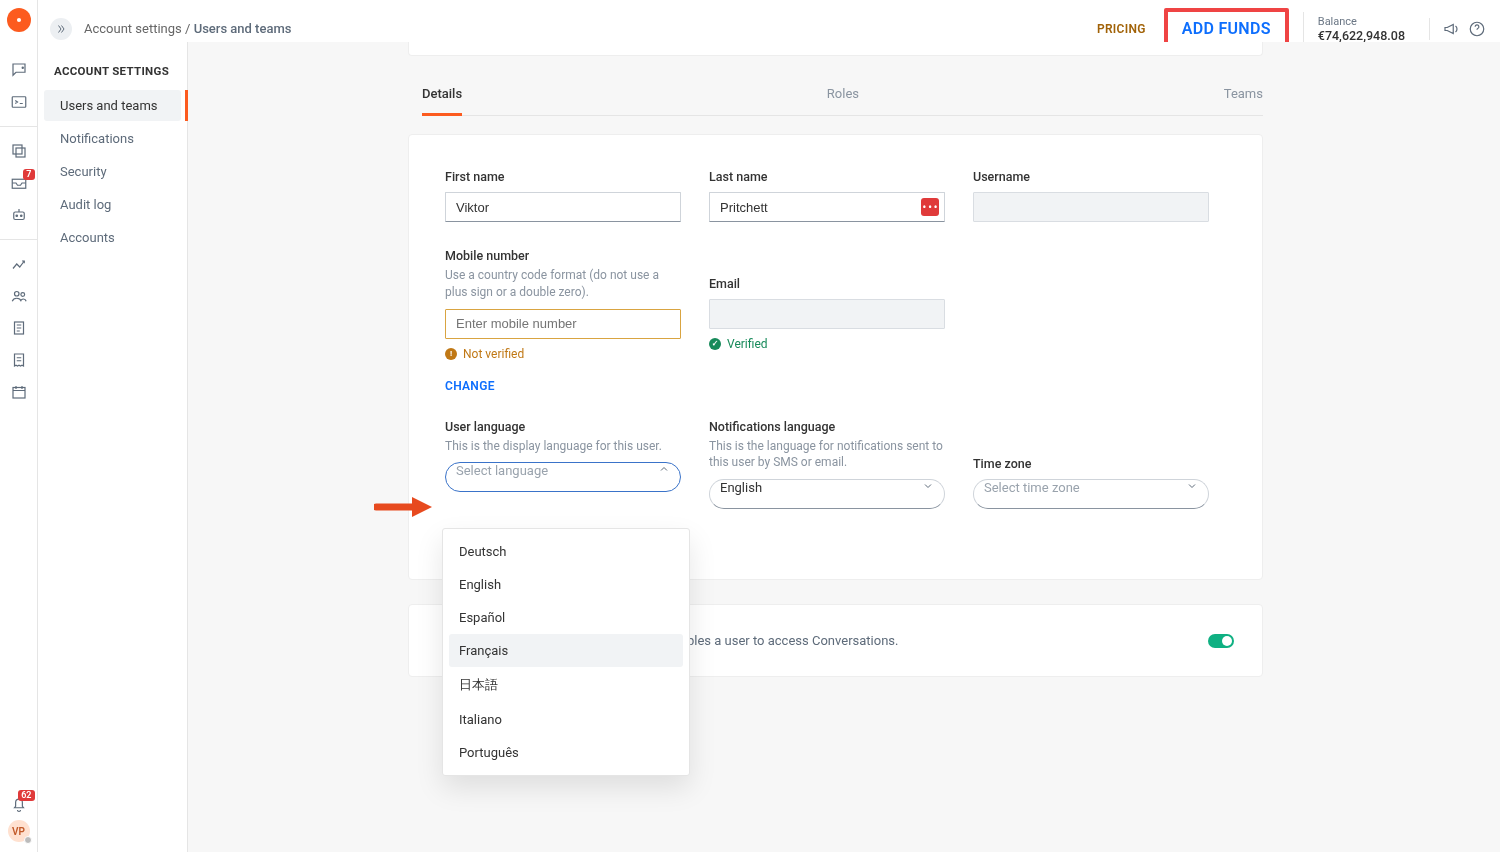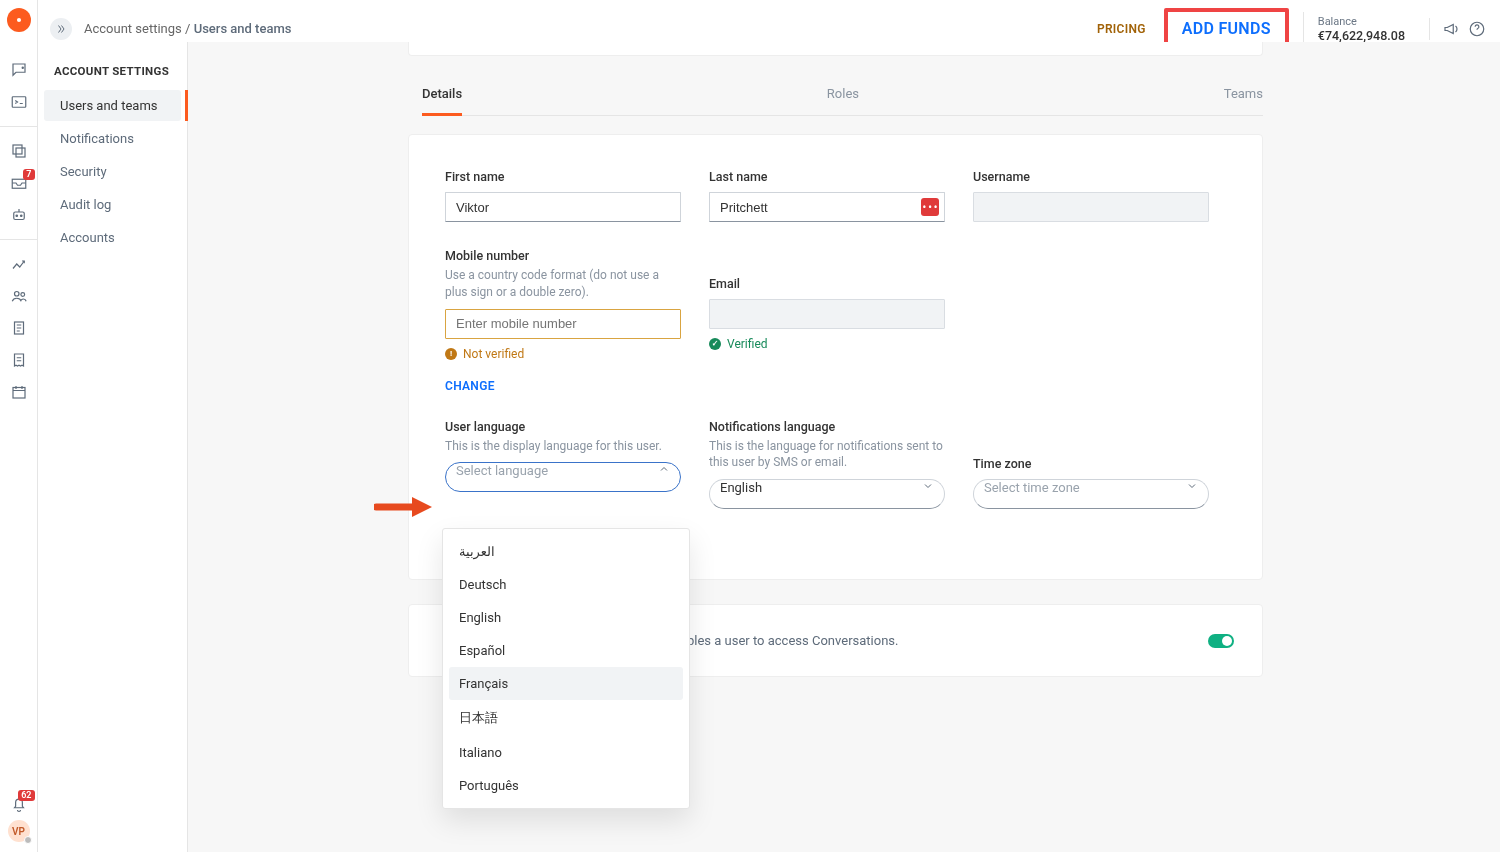--- a/index.html
+++ b/index.html
@@ -314,21 +314,20 @@
 
     <div class="card2">
       <span style="color:#5e6b7a; margin-left:250px;">bles a user to access Conversations.</span>
       <div style="flex:1"></div>
       <div class="toggle"></div>
     </div>
   </div>
 
   <div class="dropdown" id="lang-dropdown" style="left:254px; top:486px;">
 
-  <div class="opt">العربية</div>
       <div class="opt">Deutsch</div>
       <div class="opt">English</div>
       <div class="opt">Español</div>
       <div class="opt hover">Français</div>
       <div class="opt">日本語</div>
       <div class="opt">Italiano</div>
       <div class="opt">Português</div>
     </div>
 
   <svg class="annot-arrow" style="left:186px; top:453px;" viewBox="0 0 60 24">

